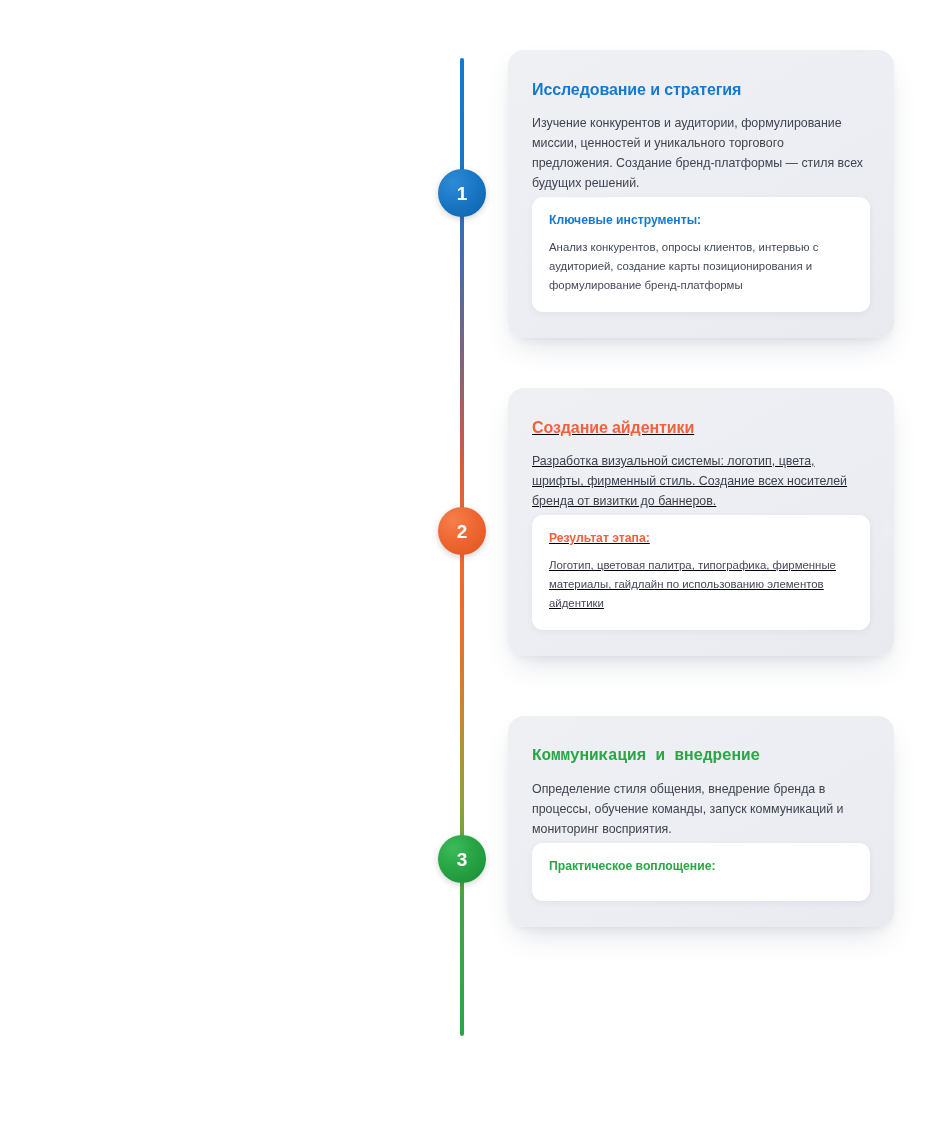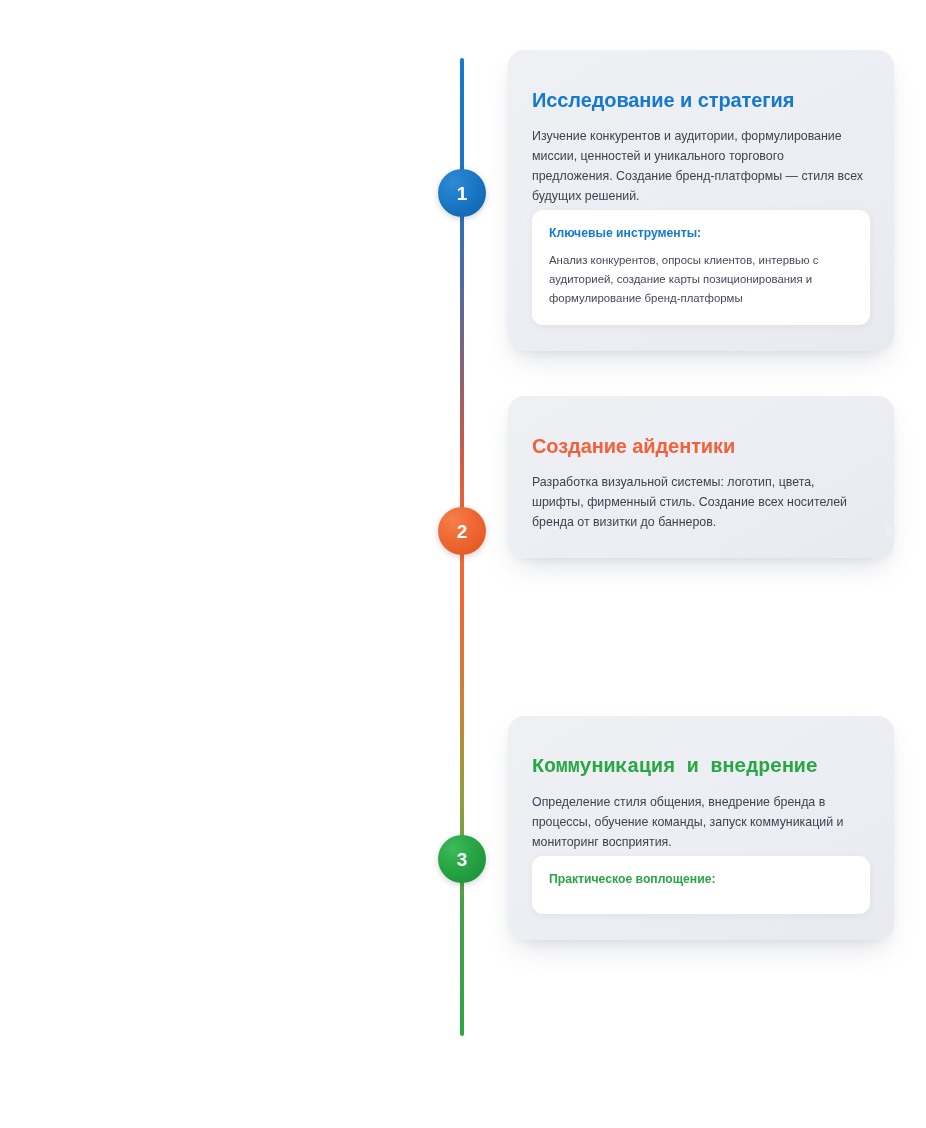--- a/index.html
+++ b/index.html
@@ -94,26 +94,26 @@
     left: 508px;
     width: 386px;
     box-sizing: border-box;
     background: linear-gradient(150deg, #eff0f4 0%, #eceef3 55%, #e8eaf0 100%);
     border-radius: 16px;
     padding: 26px 24px 26px 24px;
     box-shadow: 0 14px 30px -10px rgba(70, 82, 110, 0.22),
                 0 4px 10px -4px rgba(70, 82, 110, 0.10);
   }
   .s1 .step-card { top: 0px; }
-  .s2 .step-card { top: 8px; }
+  .s2 .step-card { top: 0px; text-decoration: underline; }
   .s3 .step-card { top: 0px; }
 
   .step-title {
-    margin: 12px 0 13px 0;
-    font-size: 20px;
+    margin: 4px 0 13px 0;
+    font-size: 16px;
     font-weight: bold;
     letter-spacing: -0.1px;
     line-height: 1.25;
   }
   .step-title.c-blue   { color: #1479d0; }
   .step-title.c-orange { color: #f2613c; }
   .step-title.c-green  { color: #2aa745; font-family: Liberation Mono, monospace; }
 
   .step-desc {
     margin: 0;
@@ -181,20 +181,24 @@
     </div>
   </div>
 
   <div class="step-row s2">
     <div class="step-badge">2</div>
 
     <div class="step-card">
       <h2 class="step-title c-orange">Создание айдентики</h2>
       <p class="step-desc">Разработка визуальной системы: логотип, цвета, шрифты, фирменный стиль. Создание всех носителей бренда от визитки до баннеров.</p>
 
+      <div class="step-inner">
+        <p class="inner-label c-orange">Результат этапа:</p>
+        <p class="inner-text">Логотип, цветовая палитра, типографика, фирменные материалы, гайдлайн по использованию элементов айдентики</p>
+      </div>
     </div>
   </div>
 
   <div class="step-row s3">
     <div class="step-badge">3</div>
 
     <div class="step-card">
       <h2 class="step-title c-green">Коммуникация и внедрение</h2>
       <p class="step-desc">Определение стиля общения, внедрение бренда в процессы, обучение команды, запуск коммуникаций и мониторинг восприятия.</p>
 

